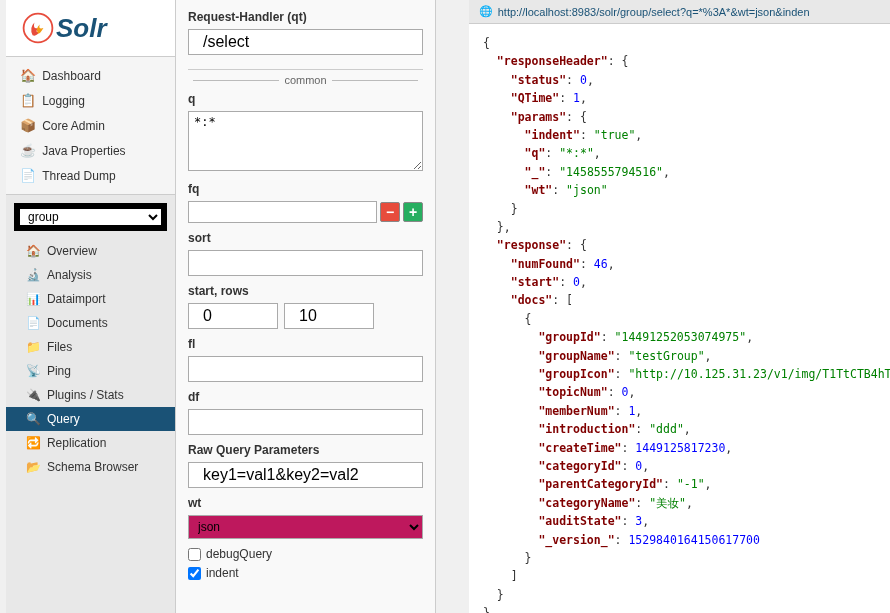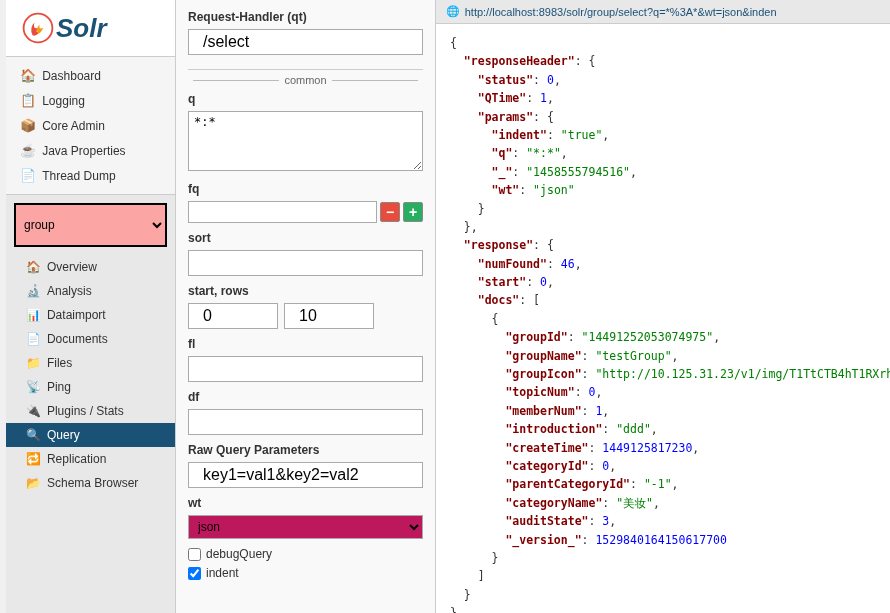--- a/index.html
+++ b/index.html
@@ -58,24 +58,24 @@
       margin-right: 6px;
       font-size: 13px;
     }
 
     .sidebar-select-wrap {
       padding: 8px 8px 4px;
     }
 
     .sidebar-select {
       width: 100%;
-      padding: 12px 4px;
-      font-size: 12px;
-      border: 2px solid #000000;
-      background: #fca5a5;
+      padding: 0 4px;
+      font-size: 12px;
+      border: 6px solid #000000;
+      background: #ffffff;
       cursor: pointer;
     }
 
     .sidebar-items {
       padding: 4px 0;
     }
 
     .sidebar-item {
       display: flex;
       align-items: center;
@@ -89,20 +89,21 @@
     .sidebar-item .item-icon {
       margin-right: 6px;
       font-size: 12px;
     }
 
     
     #main-content {
       display: flex;
       flex: 1;
       overflow: hidden;
+      gap: 33px;
     }
 
     
     #query-panel {
       width: 260px;
       background: #f9f9f9;
       border-right: 1px solid #ccc;
       overflow-y: auto;
       padding: 10px 12px;
       flex-shrink: 0;

